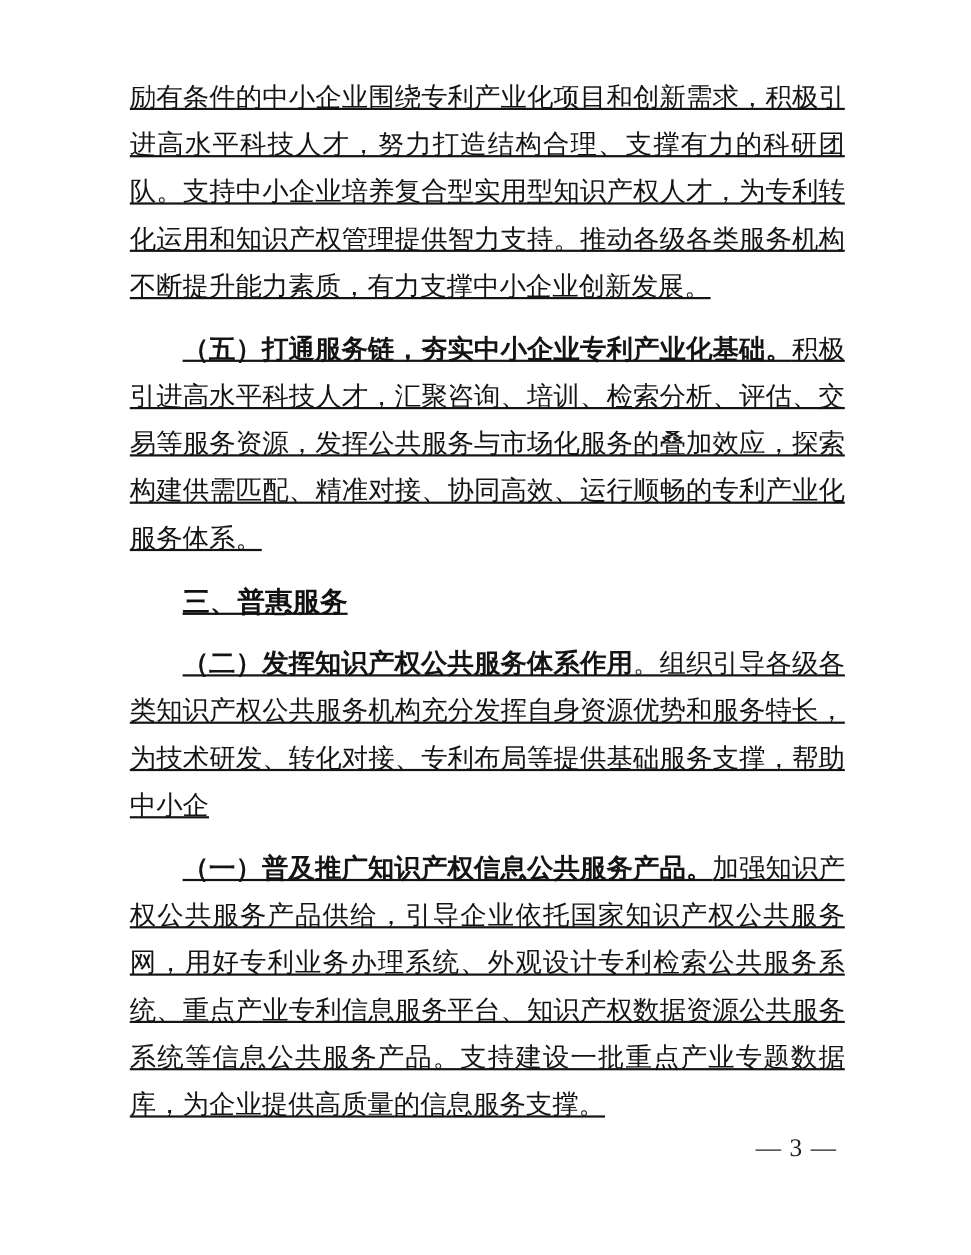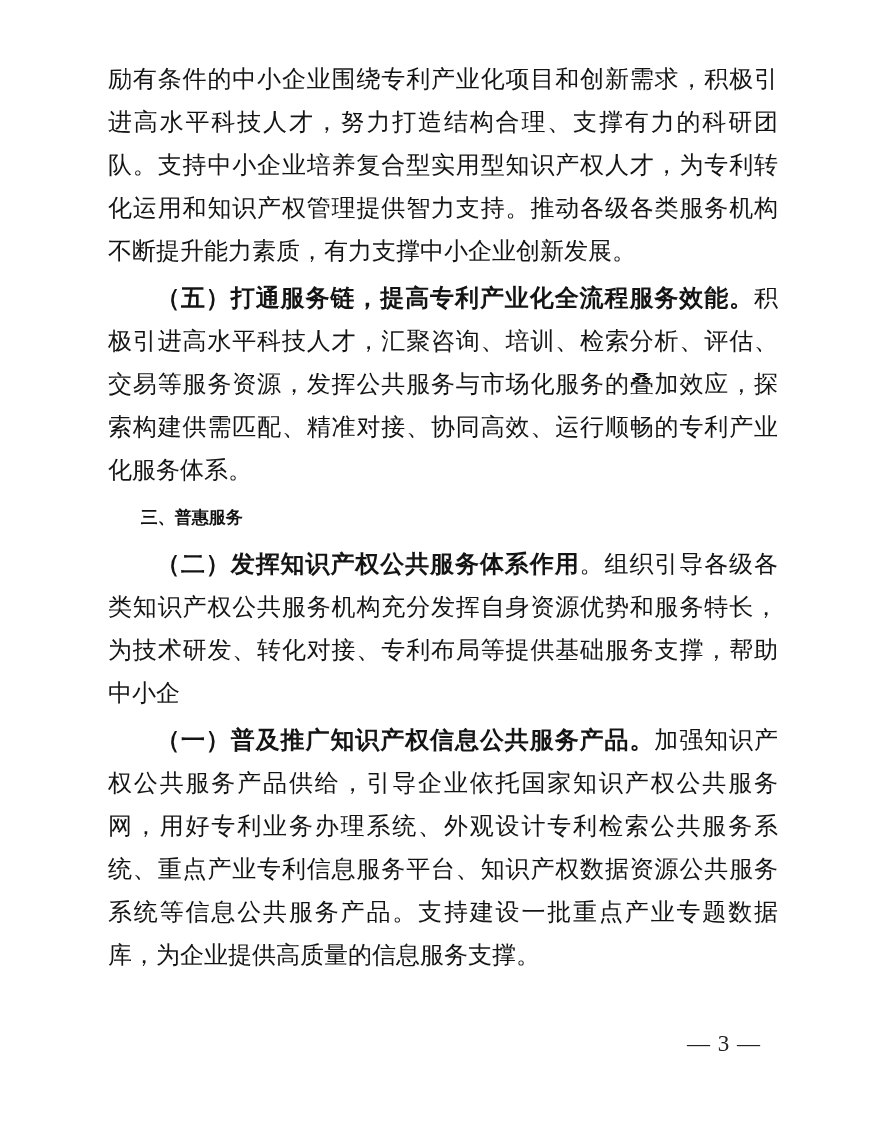--- a/index.html
+++ b/index.html
@@ -23,33 +23,34 @@
     left: 104px;
     top: 54px;
     width: 678px;
     color: #141414;
     font-family: "Liberation Serif", "DejaVu Serif", serif;
     font-size: 24px;
     line-height: 43px;
     text-align: justify;
   }
   .doc-text p {
-    margin: 4px;
+    margin: 14px;
     padding: 0;
+    text-decoration: underline;
   }
   .indent {
     text-indent: 2em;
   }
   .lead-bold {
     font-weight: 700;
   }
   .part-heading {
     font-family: "Liberation Sans", "DejaVu Sans", sans-serif;
     font-weight: 700;
-    font-size: 17px;
+    font-size: 25px;
     line-height: 43px;
     text-indent: 1.92em;
     margin: 0;
     color: #111111;
   }
   .page-number {
     position: absolute;
     top: 1031px;
     left: 649px;
     width: 150px;
@@ -66,21 +67,21 @@
 
 <div class="doc-page">
 
   <div class="doc-text">
 
     <p>
       <span>励有条件的中小企业围绕专利产业化项目和创新需求，积极引进高水平科技人才，努力打造结构合理、支撑有力的科研团队。支持中小企业培养复合型实用型知识产权人才，为专利转化运用和知识产权管理提供智力支持。推动各级各类服务机构不断提升能力素质，有力支撑中小企业创新发展。</span>
     </p>
 
     <p class="indent">
-      <span class="lead-bold">（五）打通服务链，提高专利产业化全流程服务效能。</span><span>积极引进高水平科技人才，汇聚咨询、培训、检索分析、评估、交易等服务资源，发挥公共服务与市场化服务的叠加效应，探索构建供需匹配、精准对接、协同高效、运行顺畅的专利产业化服务体系。</span>
+      <span class="lead-bold">（五）打通服务链，夯实中小企业专利产业化基础。</span><span>积极引进高水平科技人才，汇聚咨询、培训、检索分析、评估、交易等服务资源，发挥公共服务与市场化服务的叠加效应，探索构建供需匹配、精准对接、协同高效、运行顺畅的专利产业化服务体系。</span>
     </p>
 
     <p class="part-heading">三、普惠服务</p>
 
 
     <p class="indent">
       <span class="lead-bold">（二）发挥知识产权公共服务体系作用</span><span>。组织引导各级各类知识产权公共服务机构充分发挥自身资源优势和服务特长，为技术研发、转化对接、专利布局等提供基础服务支撑，帮助中小企</span>
     </p>
 
     <p class="indent">

